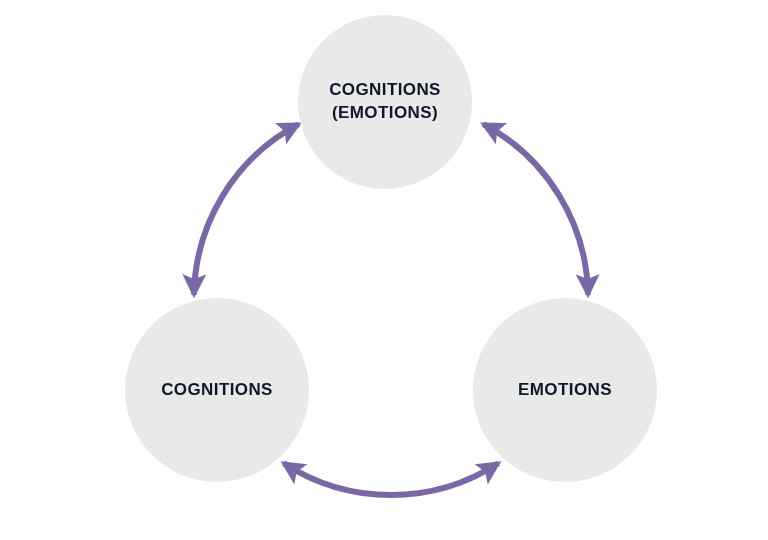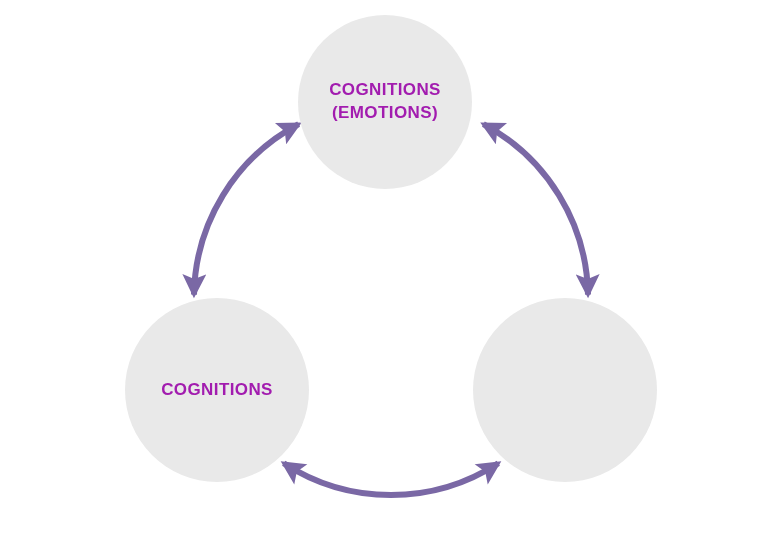--- a/index.html
+++ b/index.html
@@ -33,21 +33,21 @@
   }
   .node {
     position: absolute;
     border-radius: 50%;
     background: #e9e9e9;
     display: flex;
     flex-direction: column;
     align-items: center;
     justify-content: center;
     text-align: center;
-    color: #a21caf;
+    color: #0f172a;
     font-weight: 700;
     font-size: 17px;
     line-height: 1.35;
     letter-spacing: 0.4px;
   }
   .node-top {
     left: 298px;
     top: 15px;
     width: 174px;
     height: 174px;
@@ -90,15 +90,16 @@
   <div class="node node-top">
     <span>COGNITIONS</span>
     <span>(EMOTIONS)</span>
   </div>
 
   <div class="node node-left">
     <span>COGNITIONS</span>
   </div>
 
   <div class="node node-right">
+    <span>EMOTIONS</span>
   </div>
 
 </div>
 
 </body></html>

